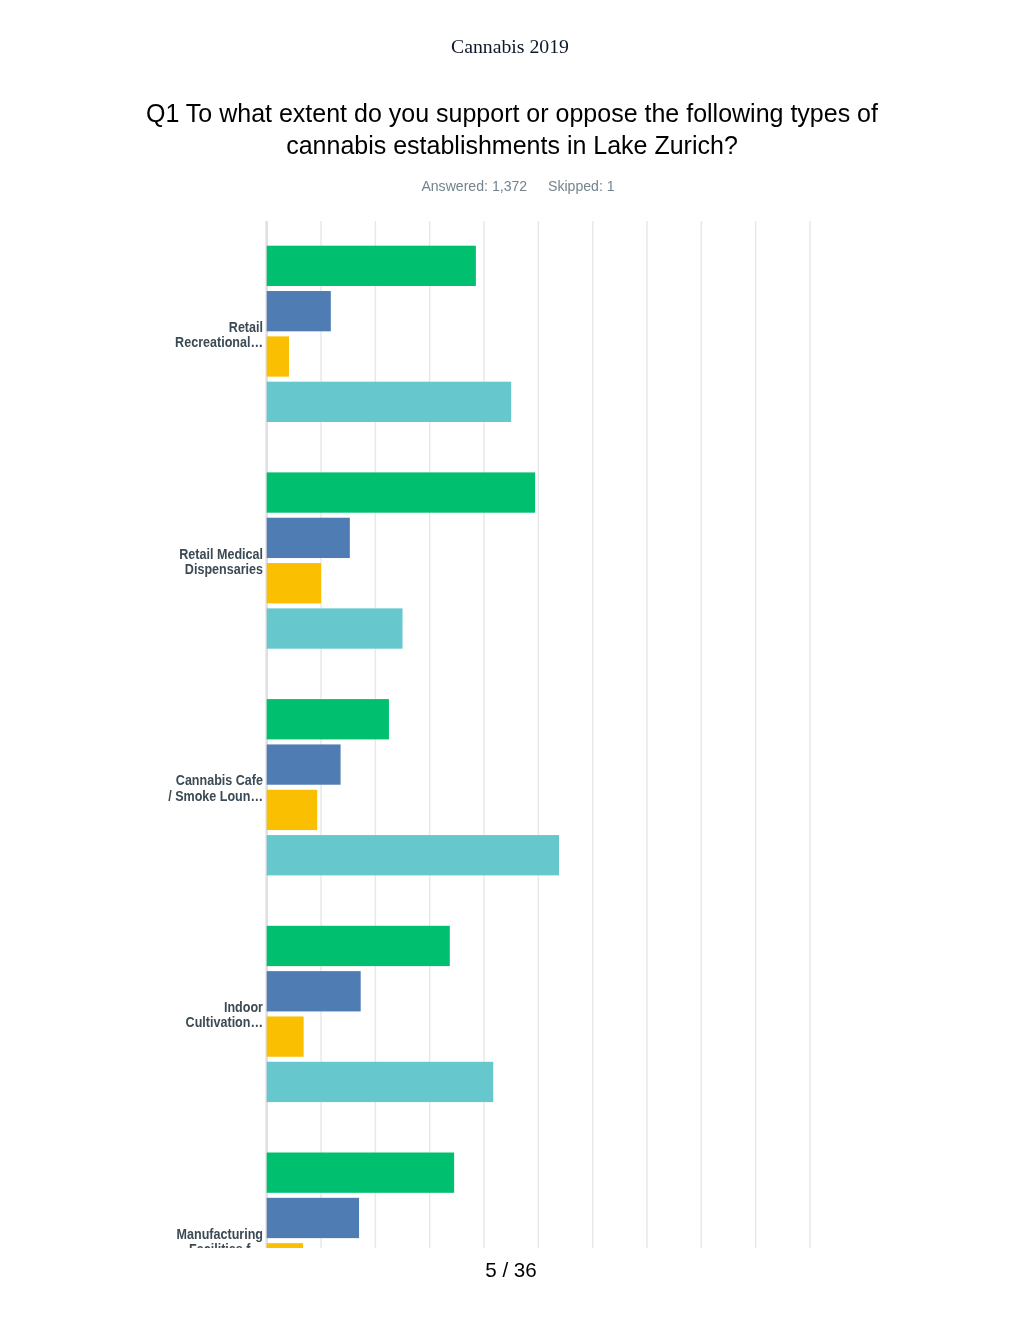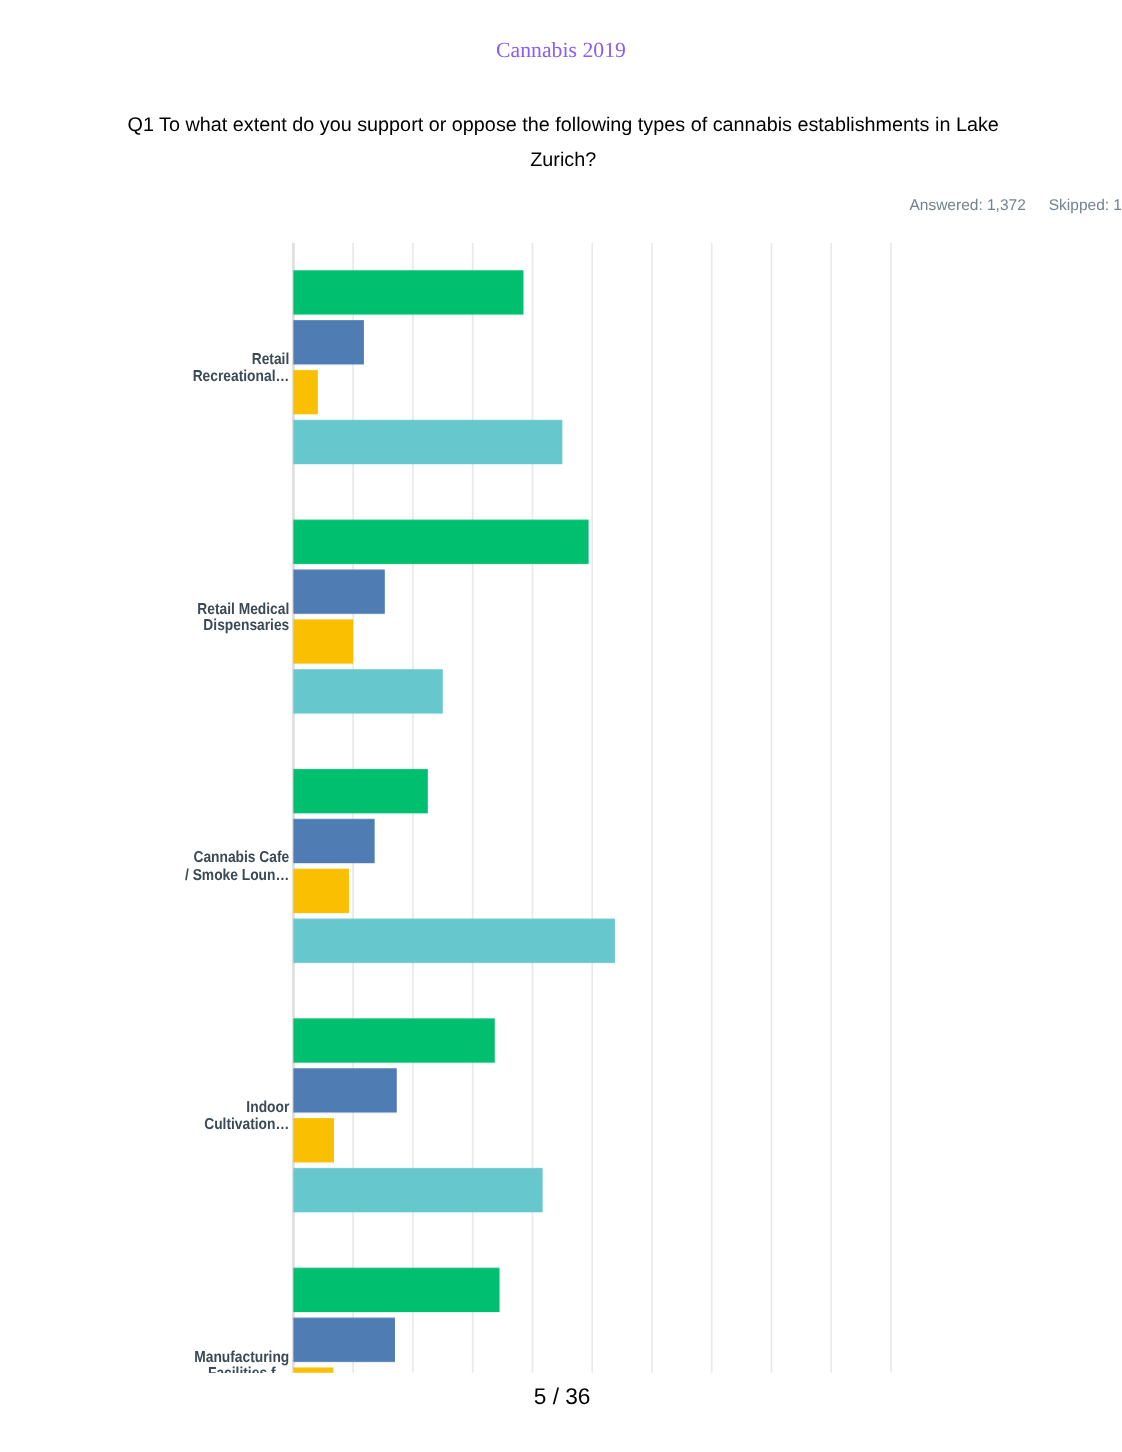--- a/index.html
+++ b/index.html
@@ -13,34 +13,34 @@
     overflow:hidden;
     position:relative;
   }
   .page { position:absolute; left:0; top:0; width:1020px; height:1320px; background:#fff; }
 
   
   .doc-header {
     position:absolute; left:0; width:1020px; top:37.2px;
     text-align:center;
     font-family:"Liberation Serif", serif;
-    font-size:19.75px; line-height:19px; color:#8b5cf6;
+    font-size:19.75px; line-height:19px; color:#0f172a;
   }
 
   
   .q-title {
     position:absolute; left:102px; width:820px; top:97.8px;
     text-align:center;
-    font-size:18px; line-height:31.7px; color:#000;
+    font-size:25px; line-height:31.7px; color:#000;
   }
 
   
   .q-meta {
     position:absolute; left:0; width:1020px; top:178px;
-    text-align:right; color:#74838d;
+    text-align:center; color:#74838d;
     padding-left:16px; box-sizing:border-box;
     font-size:14.1px; line-height:16px; letter-spacing:0px;
   }
   .q-meta .sep { display:inline-block; width:13px; }
 
   
   .chart { position:absolute; left:0; top:0; width:1020px; height:1320px;text-decoration:underline; }
   .plot-clip {
     position:absolute; left:0; top:221px; width:1020px; height:1027px;
     overflow:hidden;

